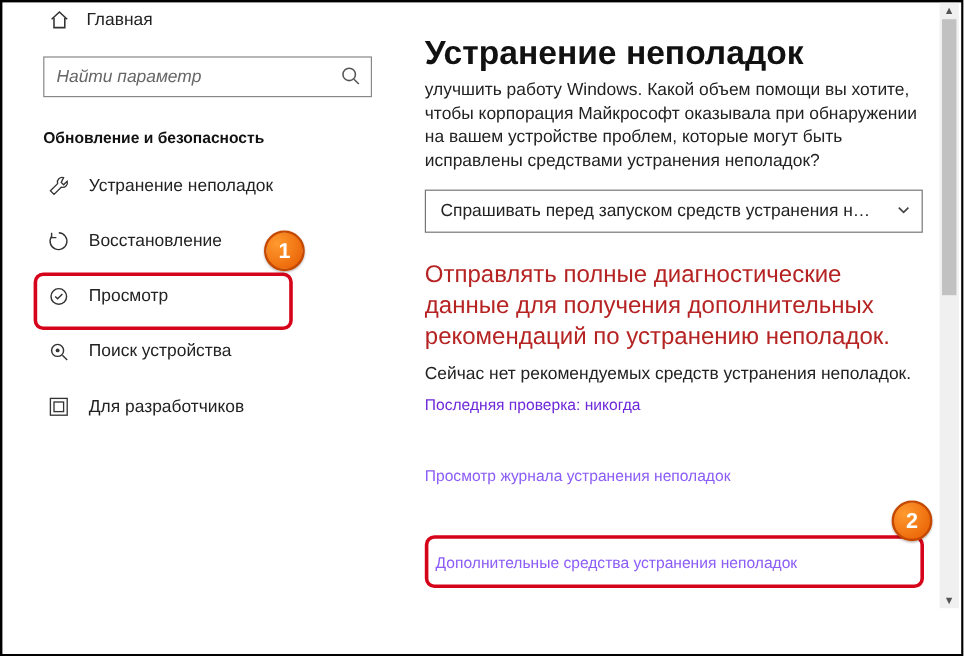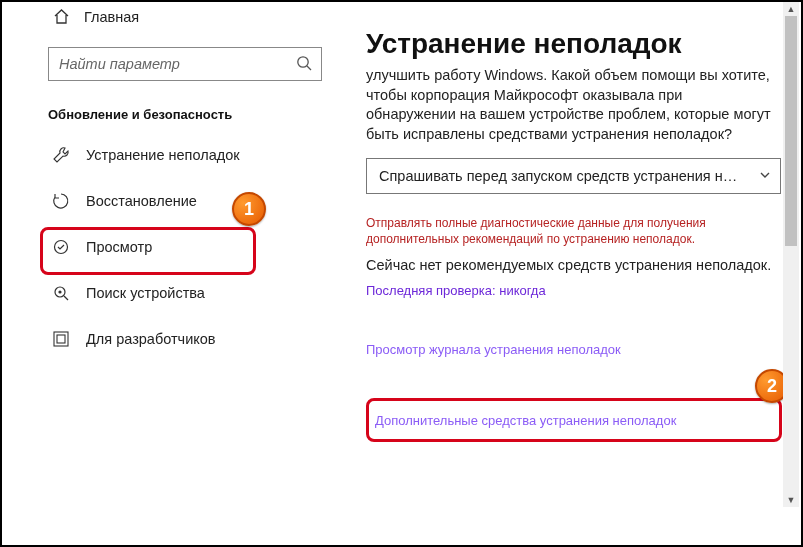--- a/index.html
+++ b/index.html
@@ -13,21 +13,21 @@
     height: 38px; display: flex; align-items: center;
     position: relative;
   }
   .back-btn {
     width: 44px; height: 38px; display:flex; align-items:center; justify-content:center;
     color:#333;
   }
   .title { font-size: 12px; color: #222; padding-left: 8px; }
   .win-controls { position: absolute; right: 0; top: 0; display: flex; }
   .win-btn { width: 46px; height: 32px; display:flex; align-items:center; justify-content:center; color:#333; }
-  .body { display: flex; height: calc(100% - 38px); padding-left: 12px; }
+  .body { display: flex; height: calc(100% - 38px); }
   .sidebar { width: 322px; padding: 0 0 0 0; position: relative; }
   .home-row {
     display:flex; align-items:center; gap:14px;
     padding: 6px 0 6px 38px; font-size: 14.5px; color:#222;
   }
   .home-row .ico { width:18px; display:flex; justify-content:center; color:#333;}
   .search-wrap { padding: 16px 18px 8px 34px; }
   .search {
     width: 274px; height: 34px; border: 1px solid #888; background:#fff;
     display:flex; align-items:flex-start; position:relative;
@@ -63,21 +63,21 @@
   .marker-1 { left:218px; top:190px; }
   .content { flex:1; padding: 0 26px 0 30px; position: relative; overflow:hidden;}
   .page-title { font-size: 28px; font-weight:600; padding-top:26px; color:#111; }
   .desc { font-size:14.5px; color:#222; line-height:1.35; padding-top:6px; max-width:420px;}
   .select-box {
     margin-top:14px; width:415px; height:36px; border:1px solid #777;
     display:flex; align-items:center; padding:0 36px 0 12px; font-size:14.5px;
     position:relative; color:#222;
   }
   .select-box .chev { position:absolute; right:8px; top:9px; color:#444;}
-  .warn { color:#b62323; font-size:12px; padding-top:22px; max-width:420px; line-height:1.3;}
+  .warn { color:#b62323; font-size:20px; padding-top:22px; max-width:420px; line-height:1.3;}
   .status { font-size:14.5px; padding-top:10px; color:#222; max-width:420px;}
   .substatus { font-size:13px; color:#6d28d9; padding-top:10px;}
   .link { color:#8b5cf6; font-size:13px; display:inline-block;}
   .link1 { margin-top:44px;}
   .link2-wrap {
     margin-top:40px; width:416px; height:44px;
     border:3px solid #d6041a; border-radius:8px;
     display:flex; align-items:center; padding-left:6px;
     position:relative;
   }

